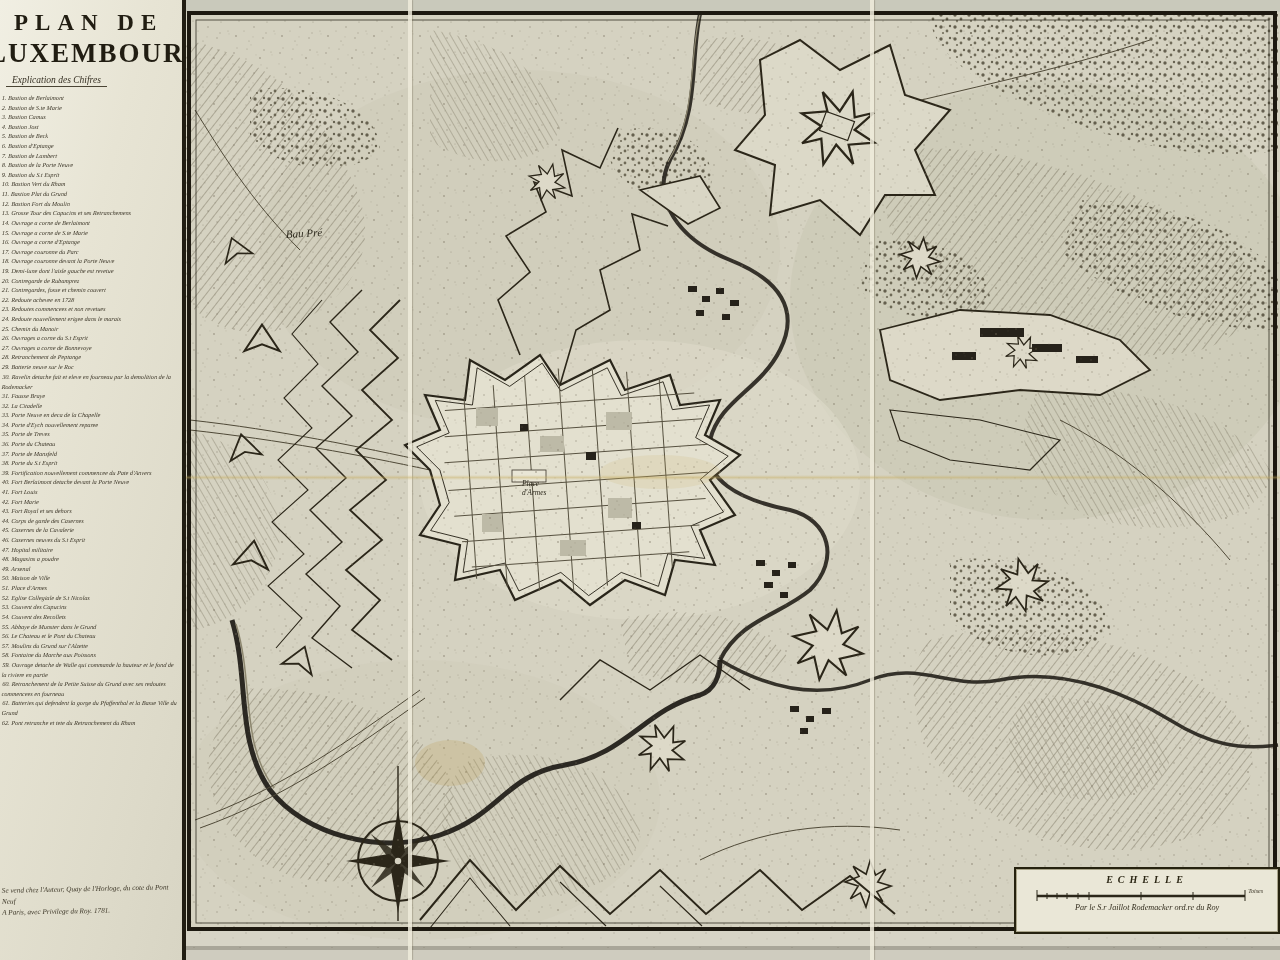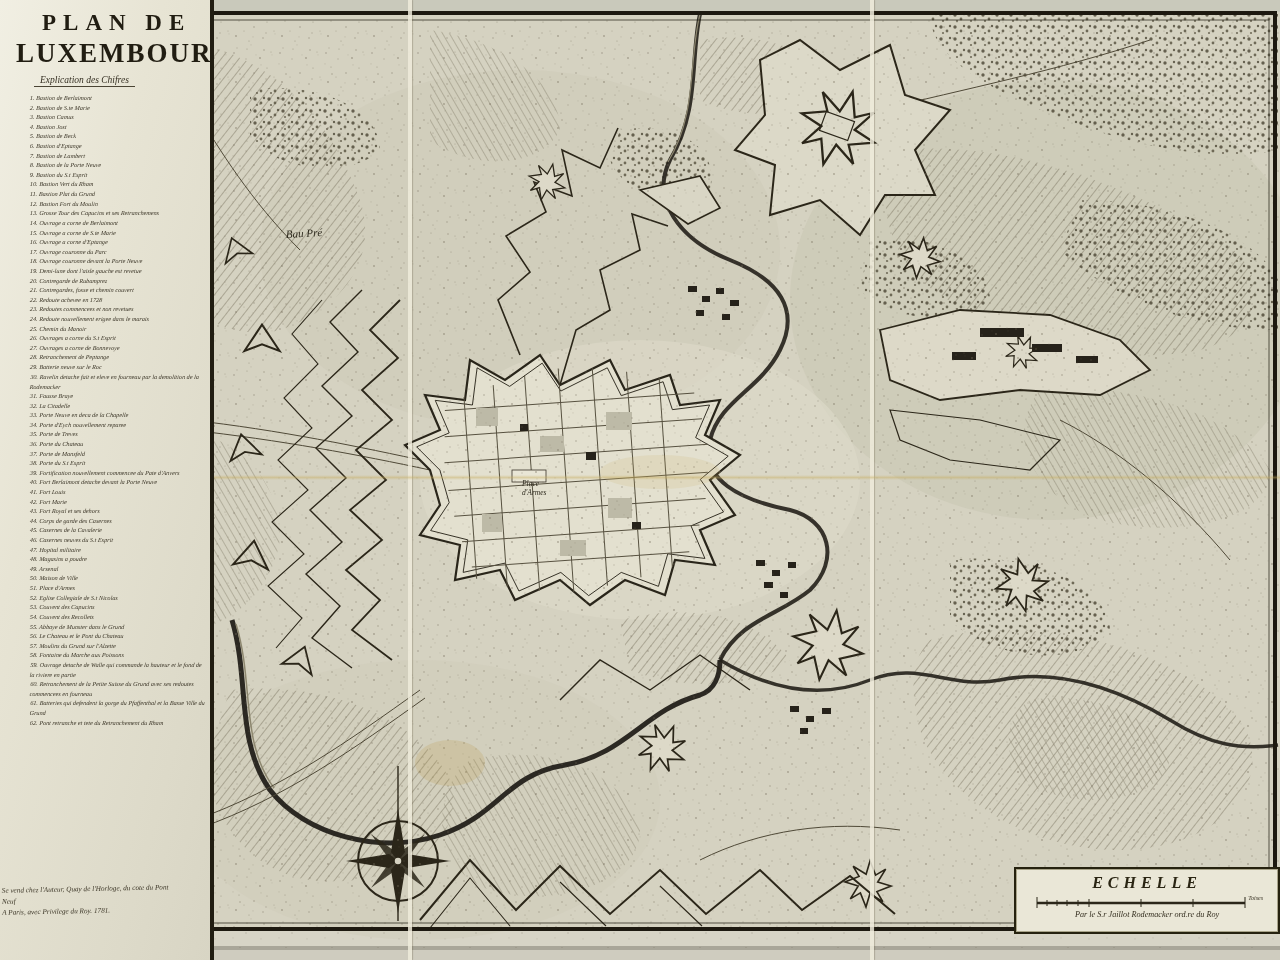--- a/index.html
+++ b/index.html
@@ -3,42 +3,42 @@
 <meta charset="utf-8">
 <style>
   html,body{margin:0;padding:0;background:#b9b6a8;}
   .sheet{position:relative;width:1280px;height:960px;overflow:hidden;
          background:#d5d2c1;font-family:"Liberation Serif",serif;color:#2b2619;}
   svg text{font-family:"Liberation Serif",serif;}
 
   
   .legend{position:absolute;left:0;top:0;width:182px;height:960px;z-index:5;
           background:linear-gradient(105deg,#f1efe3 0%,#e7e4d4 35%,#dddac9 80%,#d8d5c4 100%);
-          border-right:4px solid #211d12;overflow:hidden;padding-left:28px;}
+          border-right:4px solid #211d12;overflow:hidden;}
   .lg-title1{margin:10px 0 0 14px;font-size:23px;font-weight:bold;letter-spacing:7px;color:#211d12;}
   .lg-title2{margin:2px 0 0 -12px;font-size:27px;font-weight:bold;letter-spacing:2px;color:#211d12;white-space:nowrap;}
   .lg-sub{margin:0 0 2px 6px;font-size:9.5px;font-style:italic;color:#352f22;
           border-bottom:1px solid #4a4434;display:inline-block;padding:0 6px 1px 6px;}
   .lg-list{margin:4px 0 0 2px;width:176px;}
   .lg-item{font-size:6.2px;line-height:1.55;font-style:italic;color:#3a3426;
            white-space:normal;transform:skewX(-4deg);}
   .lg-imprint{position:absolute;left:2px;bottom:44px;width:176px;font-size:7.2px;
               font-style:italic;color:#3d3728;line-height:1.5;transform:rotate(-1.2deg);}
 
   
   .fold-v{position:absolute;top:0;height:960px;width:4px;z-index:3;
           background:rgba(239,235,219,.85);box-shadow:1px 0 1px rgba(90,80,55,.28);}
   .fold-h{position:absolute;left:182px;top:475px;width:1098px;height:5px;z-index:3;
           background:linear-gradient(rgba(205,180,100,0),rgba(198,172,92,.42),rgba(205,180,100,0));}
   .stain{position:absolute;z-index:3;border-radius:50%;pointer-events:none;}
 
   
   .scalebox{position:absolute;left:1014px;top:867px;width:262px;height:63px;z-index:4;
             background:#eae7d7;border:2px solid #26220f;box-shadow:inset 0 0 0 1px #a9a489;}
-  .sc-title{text-align:center;margin-top:5px;font-size:16px;font-weight:bold;font-style:italic;
+  .sc-title{text-align:center;margin-top:5px;font-size:10px;font-weight:bold;font-style:italic;
             letter-spacing:5px;color:#2a2513;}
   .sc-barwrap{position:relative;margin:2px auto 0 auto;width:224px;height:15px;}
   .sc-unit{position:absolute;right:-4px;top:1px;font-size:6px;font-style:italic;color:#3a3426;}
   .sc-cap{text-align:center;font-size:8.2px;font-style:italic;color:#332d1e;margin-top:1px;}
 </style>
 </head>
 <body>
 
 <div class="sheet">
 

